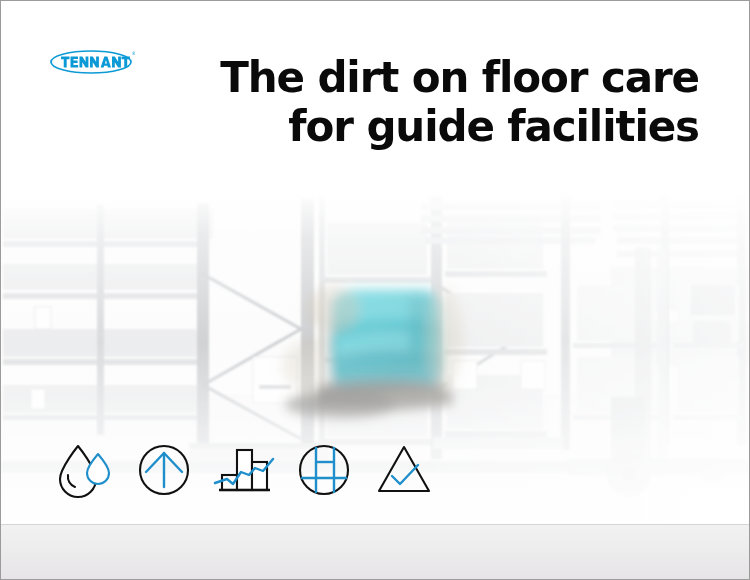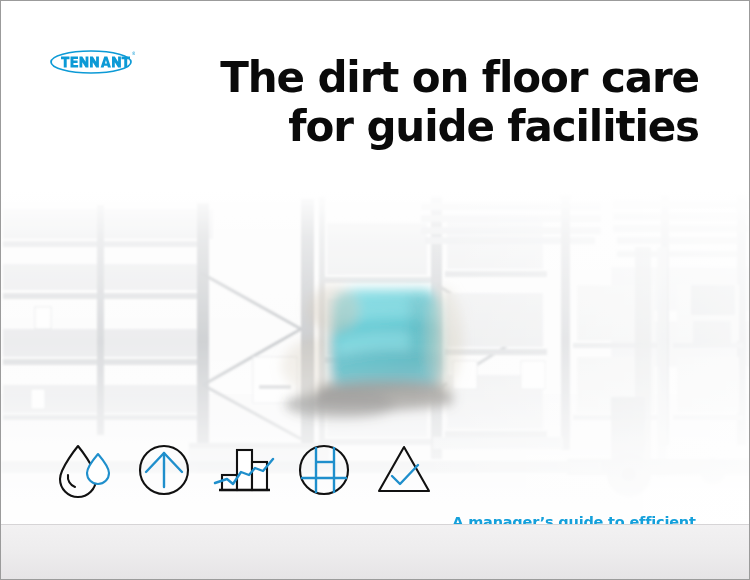--- a/index.html
+++ b/index.html
@@ -376,18 +376,17 @@
 
     <span class="icon-cell">
       <svg viewBox="0 0 62 62" xmlns="http://www.w3.org/2000/svg" aria-hidden="true">
         <path d="M31 8 L56 52 L6 52 Z" fill="none" stroke="#111111" stroke-width="2.1" stroke-linejoin="round"></path>
         <path d="M19 37 L27 45 L45 26" fill="none" stroke="#1f8fcc" stroke-width="2.4" stroke-linecap="round" stroke-linejoin="round"></path>
       </svg>
     </span>
   </div>
 
   <div class="subtitle">
-    <span class="subtitle-line">A manager’s guide to efficient,</span>
   </div>
 
   <div class="footer-band"></div>
 
 </div>
 
 </body></html>

